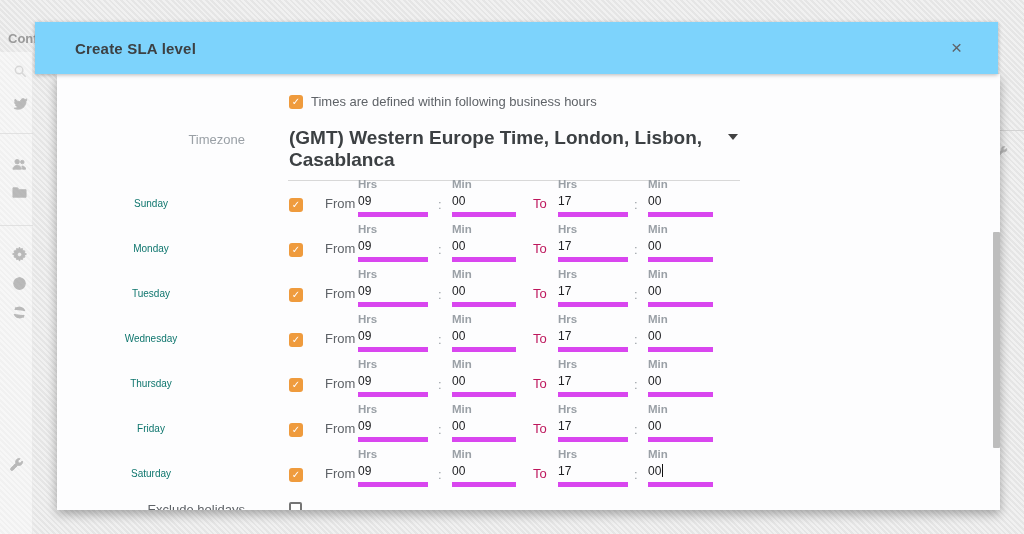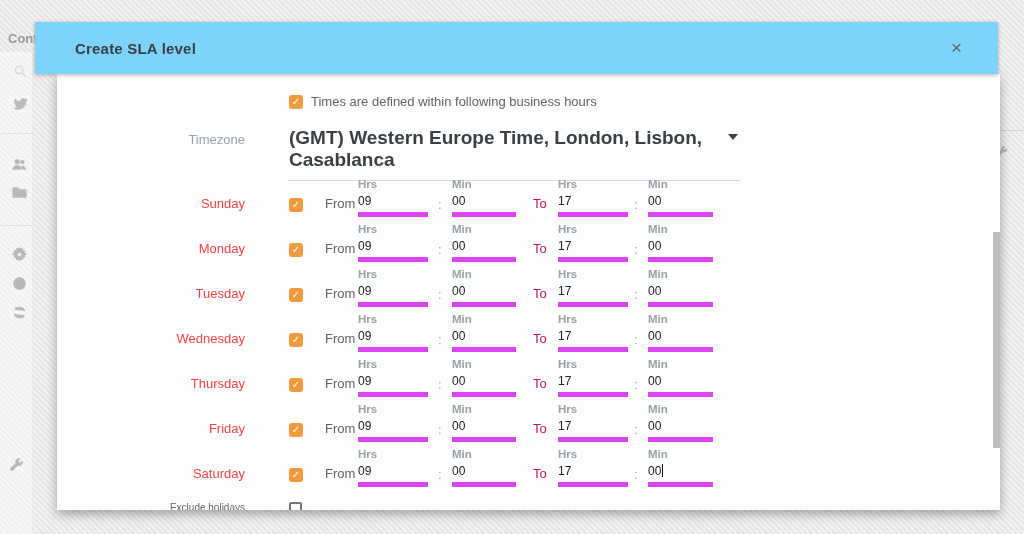--- a/index.html
+++ b/index.html
@@ -65,41 +65,41 @@
   }
   .tz-arrow {
     position:absolute; right:2px; top:14px; width:0; height:0;
     border-left:5px solid transparent; border-right:5px solid transparent;
     border-top:6px solid #424242;
   }
 
   
   .day-rows { position:absolute; left:0; top:104px; width:943px; }
   .day-row { height:45px; display:flex; align-items:flex-end; padding-bottom:6px; }
-  .c-day   { width:188px; text-align:right; font-size:13px; color:#ef4444; line-height:18px; margin-bottom:4px; }
+  .c-day   { width:188px; text-align:center; font-size:10px; color:#0f766e; line-height:18px; margin-bottom:4px; }
   .c-check { margin-left:44px; margin-bottom:5px; cursor:pointer; }
   .c-from  { margin-left:22px; width:33px; font-size:13px; color:#5f6368; line-height:18px; margin-bottom:4px; }
   .c-to    { margin-left:17px; width:18px; font-size:13px; color:#be185d; line-height:18px; margin-bottom:4px; }
   .field   { display:flex; flex-direction:column; }
   .f-hrs1  { margin-left:0;   width:70px; }
   .f-min1  { margin-left:8px; width:64px; }
   .f-hrs2  { margin-left:7px; width:70px; }
   .f-min2  { margin-left:8px; width:65px; }
   .c-colon1{ margin-left:10px; width:6px; font-size:13px; color:#9aa0a6; margin-bottom:5px; }
   .c-colon2{ margin-left:6px;  width:6px; font-size:13px; color:#9aa0a6; margin-bottom:5px; }
   .flabel  { font-size:11.5px; color:#9aa0a6; line-height:14px; margin-bottom:1px;font-weight:bold; }
   .fvalue  { font-size:12px; color:#202124; line-height:18px; padding-bottom:2px;
              border-bottom:5px solid #d946ef; cursor:text; }
   .caret   { display:none; width:0; height:13px; border-right:1.5px solid #111;
              margin-left:1px; vertical-align:-2px; }
 
   
   .partial-row { position:absolute; left:0; top:428px; width:943px; height:8px; overflow:hidden; }
   .partial-label { position:absolute; left:0; top:0; width:188px; text-align:right;
-                   font-size:10px; color:#5f6368; }
+                   font-size:13px; color:#5f6368; }
   .partial-cb { position:absolute; left:232px; top:0; width:13px; height:13px;
                 border:2px solid #757575; border-radius:2px; background:#fff; }
 
   
   .scroll-thumb { position:absolute; right:0; top:158px; width:7px; height:216px;
                   background:#bdbdbd; border-radius:1px; cursor:pointer; }
 </style>
 </head>
 <body>
 

